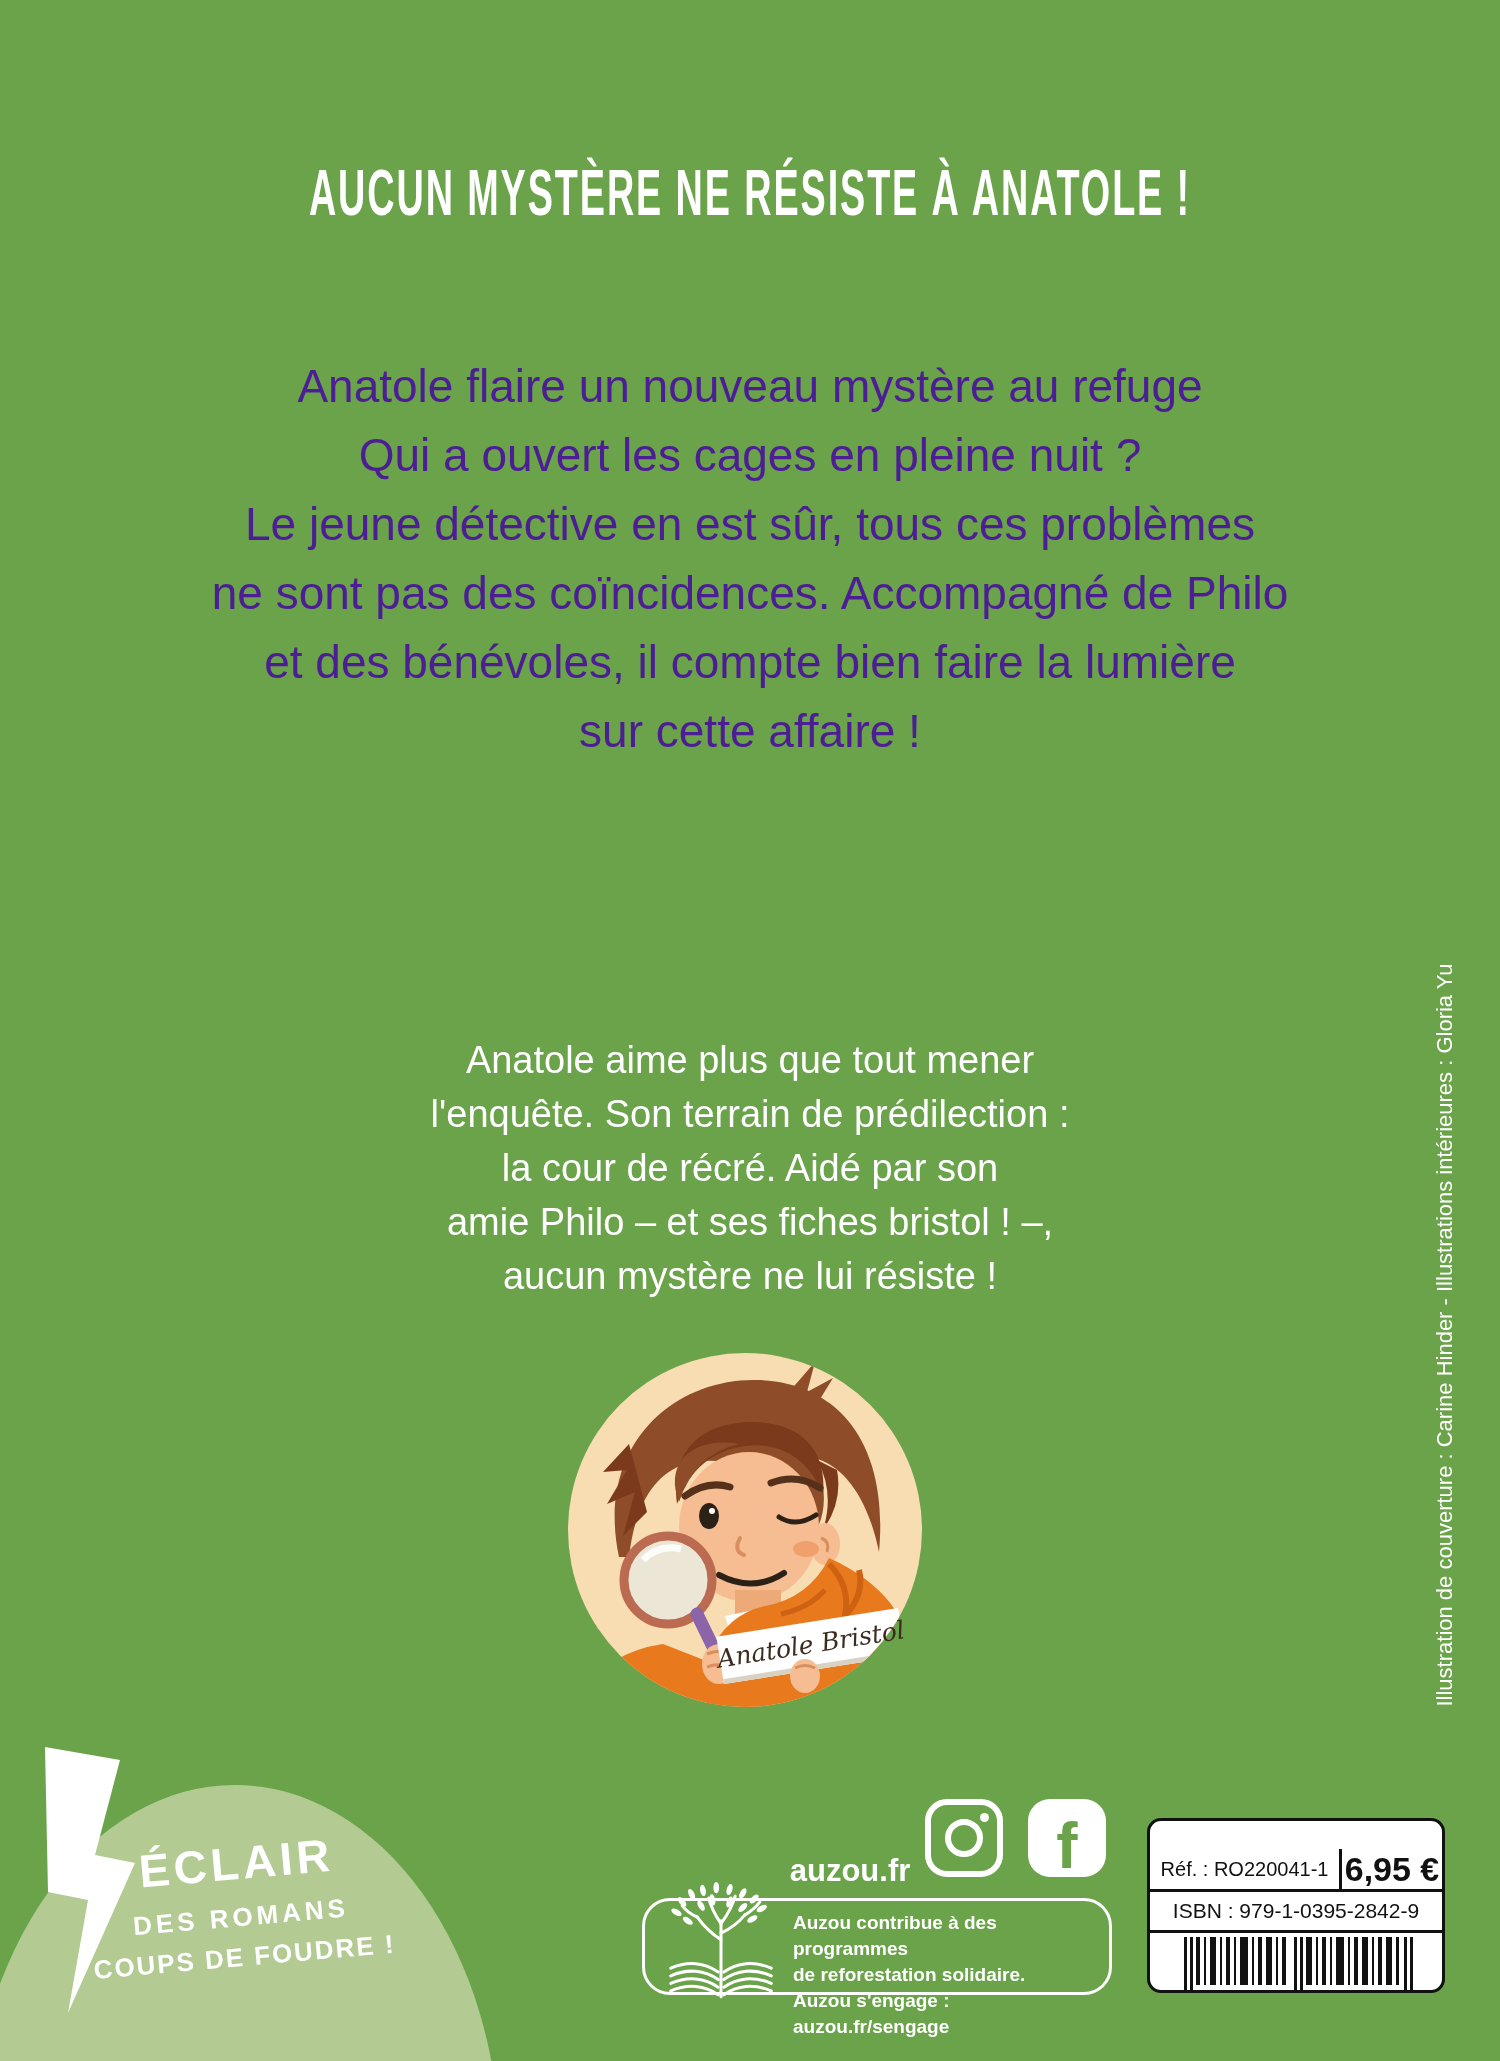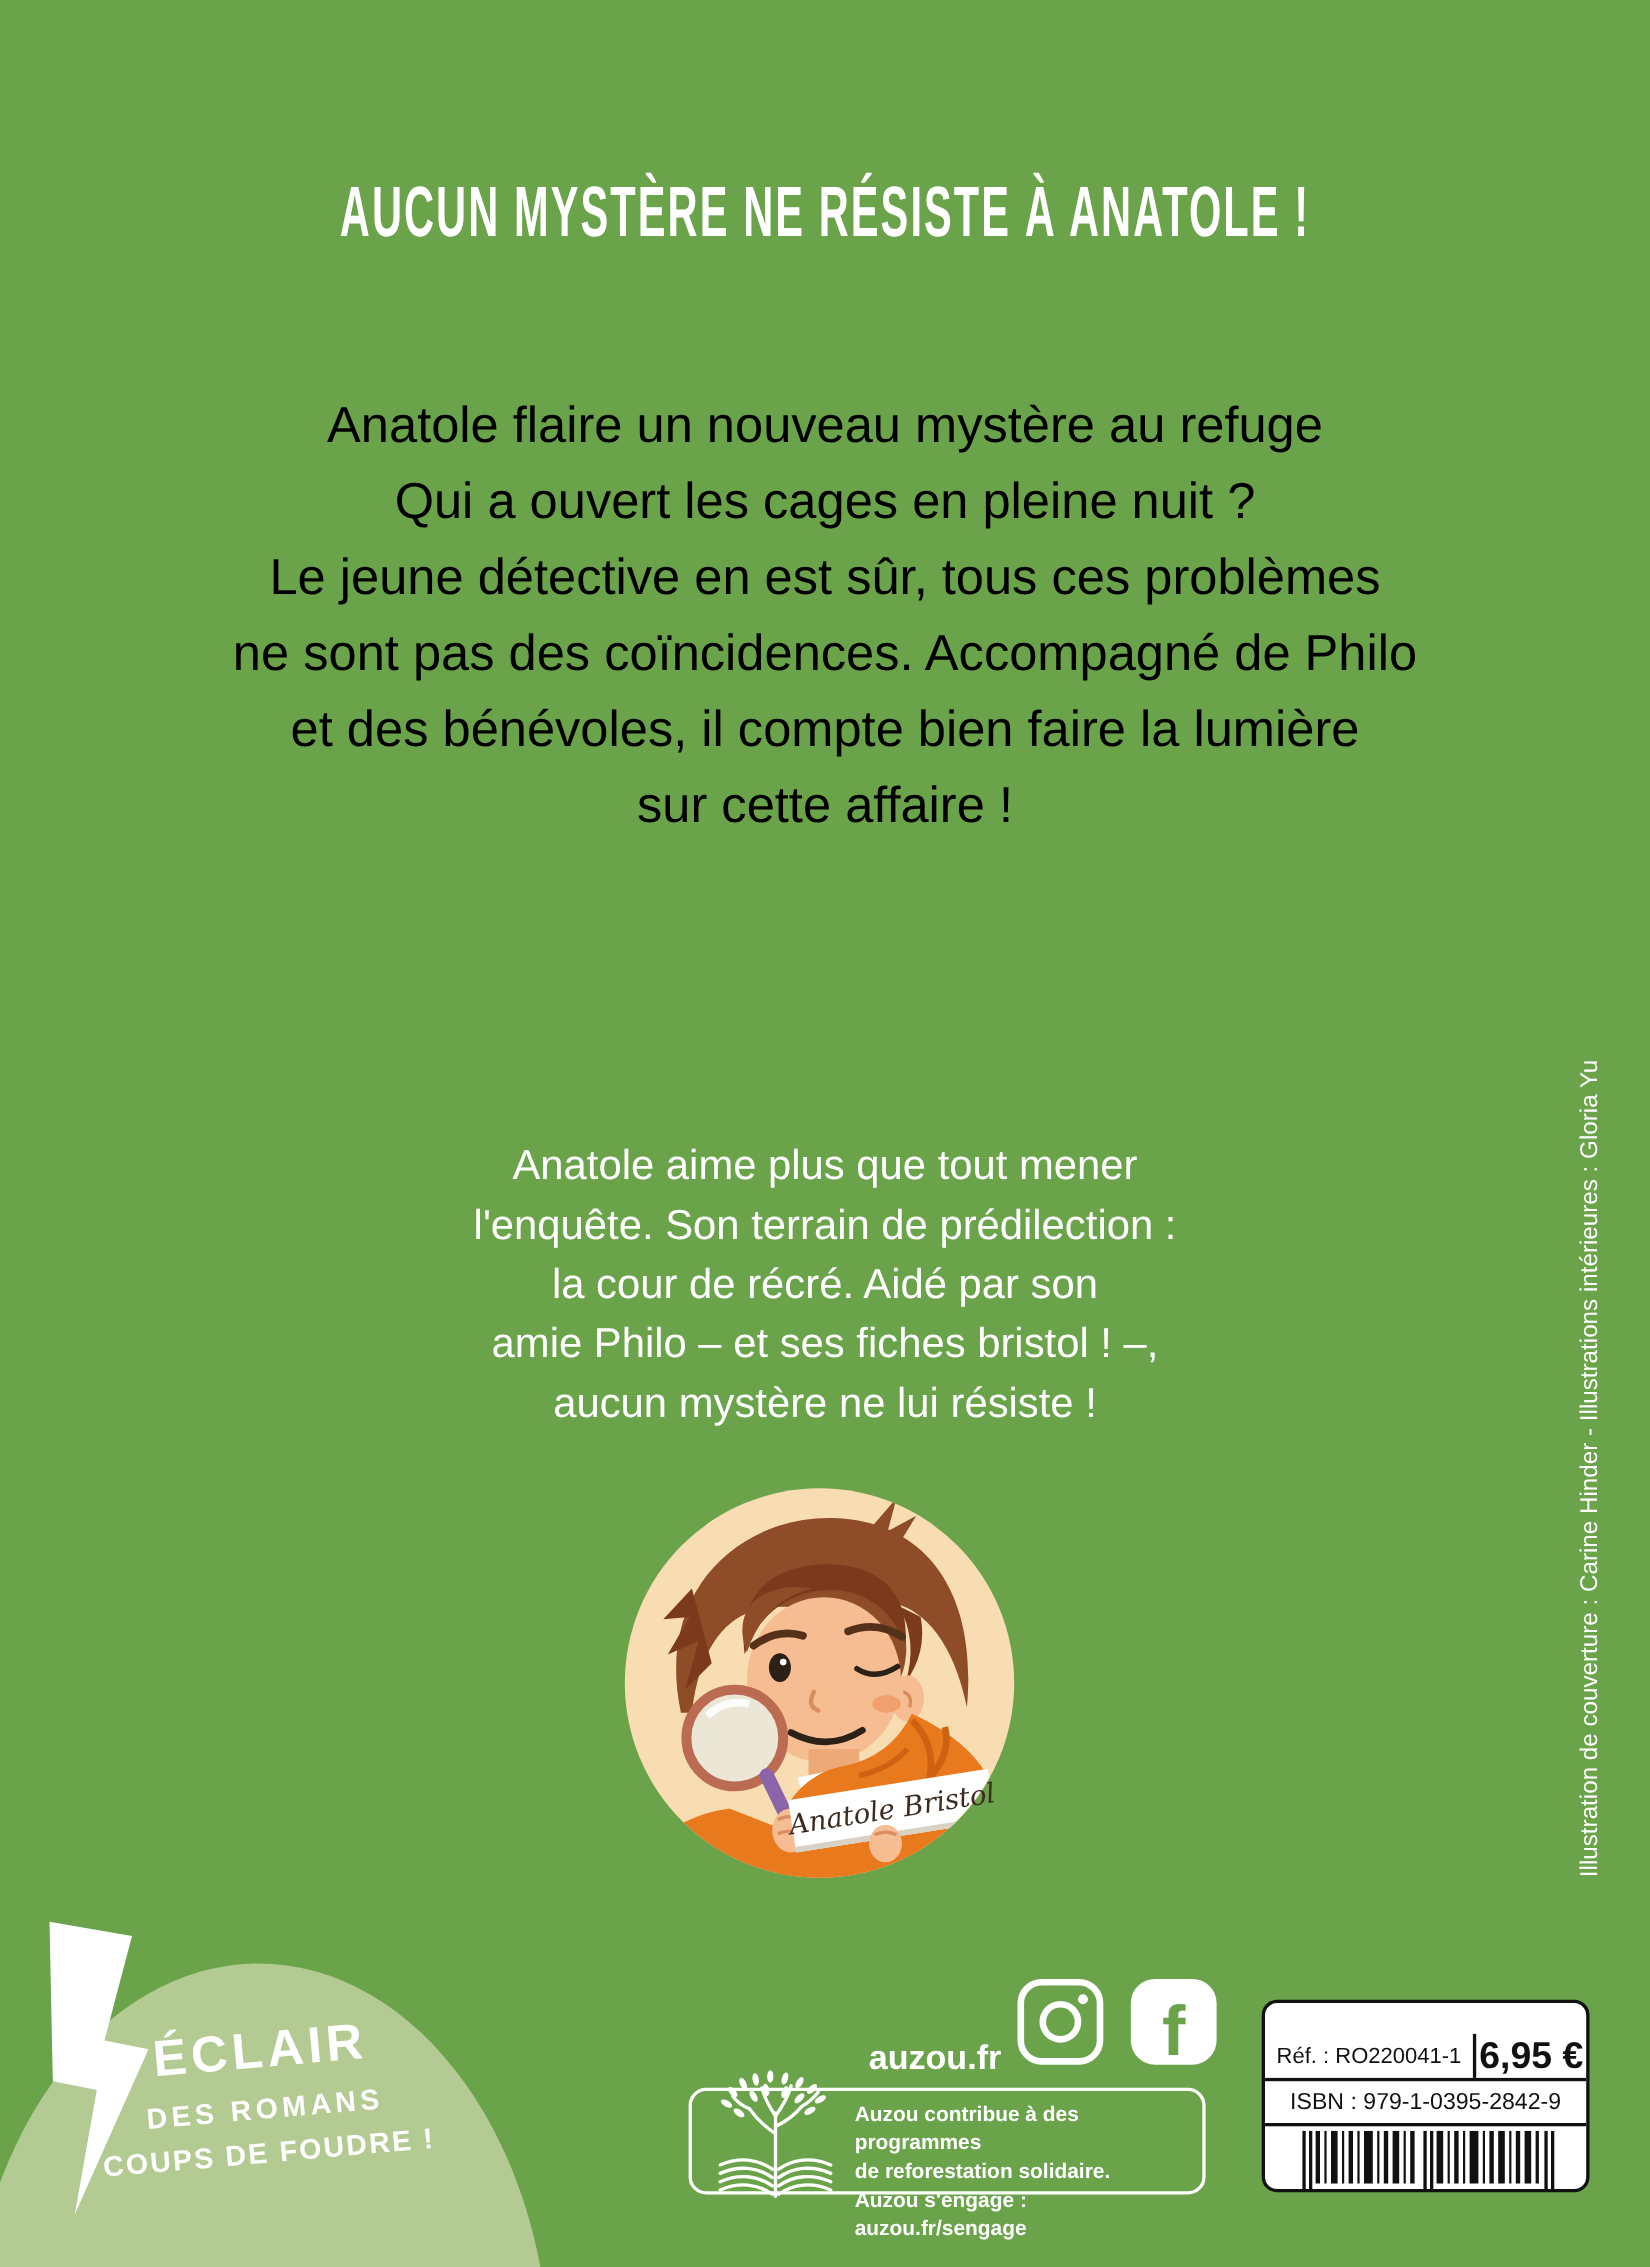--- a/index.html
+++ b/index.html
@@ -6,21 +6,21 @@
   .page{position:relative;width:1500px;height:2061px;background:#6aa349;overflow:hidden;
         font-family:"Liberation Sans",sans-serif;}
 
   
   .tagline{position:absolute;left:0;top:158px;width:100%;text-align:center;color:#fff;
            font-weight:bold;font-size:60px;letter-spacing:3px;white-space:nowrap;
            transform:scale(0.63,1.08);}
 
   
   .synopsis{position:absolute;left:0;top:352px;width:100%;text-align:center;
-            color:#000000;font-size:46px;line-height:69px;font-weight:400;}
+            color:#4c1d95;font-size:46px;line-height:69px;font-weight:400;}
   .syn-line{white-space:nowrap;}
 
   
   .blurb{position:absolute;left:0;top:1033px;width:100%;text-align:center;color:#fff;
          font-size:38px;line-height:54px;}
   .blurb-line{white-space:nowrap;text-align:center;}
 
   
   .portrait{position:absolute;left:567px;top:1352px;width:356px;height:356px;}
   .nametag{position:absolute;left:716px;top:1627px;width:190px;height:36px;
@@ -41,22 +41,22 @@
   .ig-icon{position:absolute;left:925px;top:1799px;width:78px;height:78px;box-sizing:border-box;
            border:6px solid #fff;border-radius:22px;}
   .ig-circle{position:absolute;left:14px;top:14px;width:38px;height:38px;box-sizing:border-box;
              border:6px solid #fff;border-radius:50%;}
   .ig-dot{position:absolute;right:8px;top:8px;width:9px;height:9px;border-radius:50%;background:#fff;}
   .fb-icon{position:absolute;left:1028px;top:1799px;width:78px;height:78px;background:#fff;
            border-radius:22px;overflow:hidden;text-align:center;}
   .fb-f{color:#6aa349;font-weight:bold;font-size:64px;line-height:94px;display:block;
         font-family:"Liberation Sans",sans-serif;}
 
-  .ecobox{position:absolute;left:626px;top:1898px;width:470px;height:97px;box-sizing:border-box;
-          border:3px solid #fff;border-radius:16px;}
+  .ecobox{position:absolute;left:642px;top:1898px;width:470px;height:97px;box-sizing:border-box;
+          border:3px solid #fff;border-radius:28px;}
   .eco-tree{position:absolute;left:12px;top:-20px;width:128px;height:128px;}
   .eco-lines{position:absolute;left:148px;top:9px;width:315px;color:#fff;font-weight:bold;
              font-size:19px;line-height:26px;}
 
   
   .retail{position:absolute;left:1147px;top:1818px;width:298px;height:175px;box-sizing:border-box;
           background:#fff;border:3px solid #111;border-radius:14px;color:#111;overflow:hidden;}
   .retail-row1{display:flex;height:40px;border-bottom:3px solid #111;margin-top:28px;}
   .retail-ref{flex:1;display:flex;align-items:center;justify-content:center;font-size:20px;}
   .retail-price{width:100px;border-left:3px solid #111;display:flex;align-items:center;

